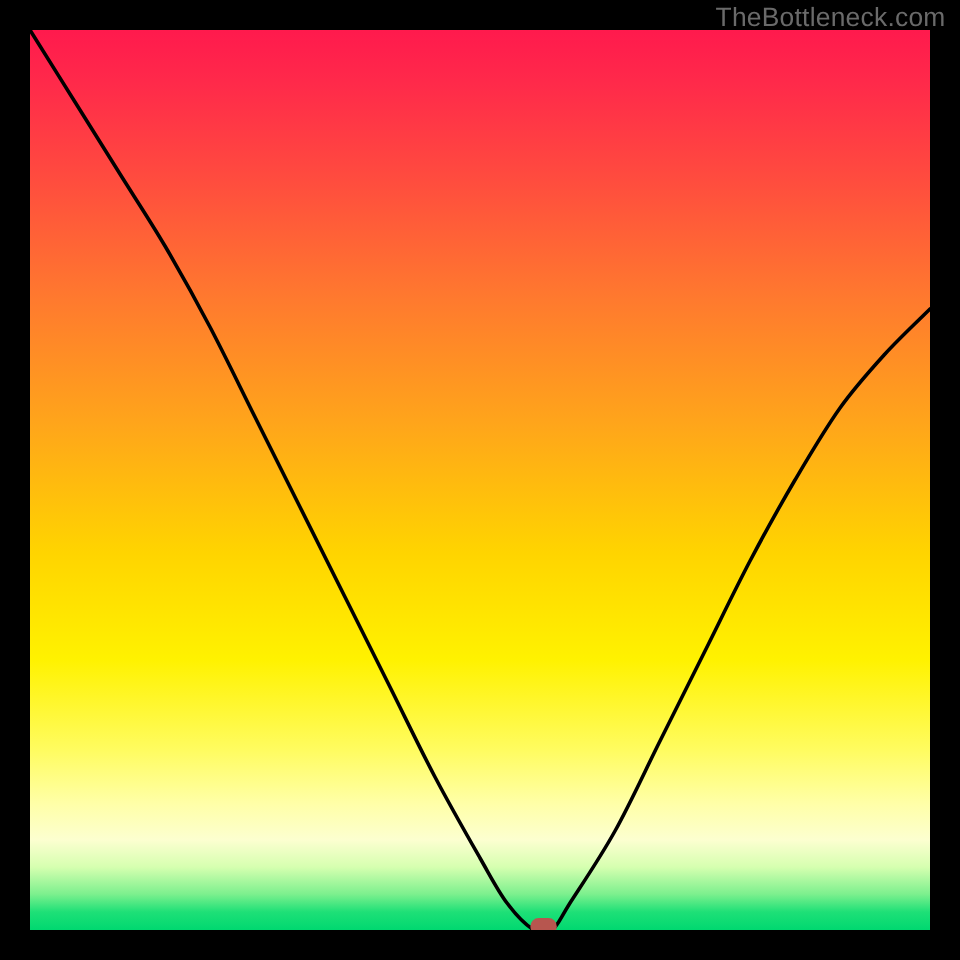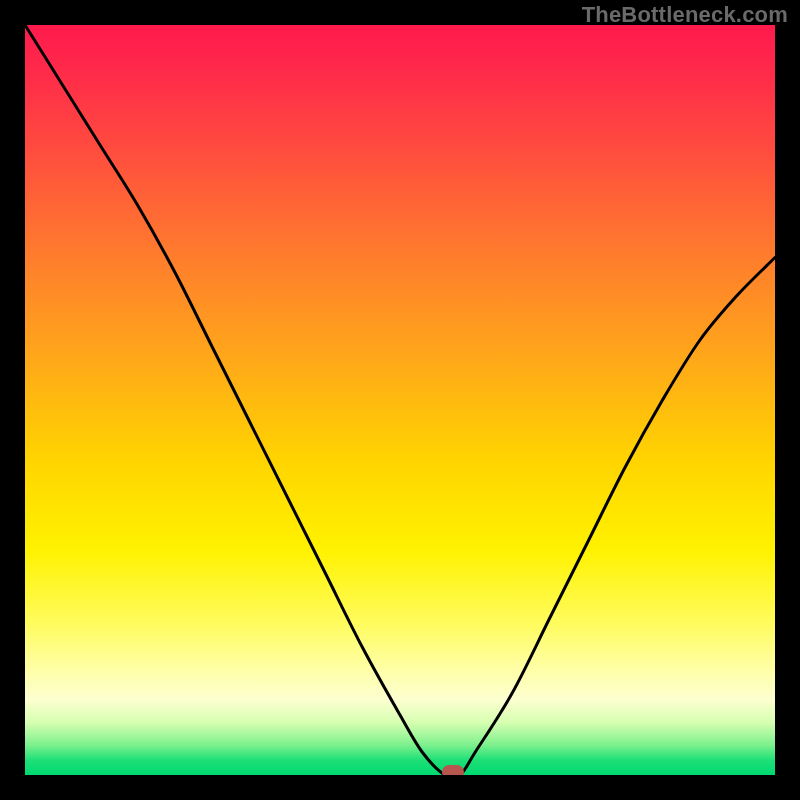--- a/index.html
+++ b/index.html
@@ -55,21 +55,21 @@
     top: 0;
     width: 100%;
     height: 100%;
   }
   .watermark {
     position: absolute;
     top: 2px;
     right: 12px;
     color: #6a6a6a;
     font-size: 22px;
-    font-weight: 700;
+    font-weight: 400;
     letter-spacing: 0.2px;
   }
   .marker {
     position: absolute;
     width: 22px;
     height: 14px;
     background: #b7564f;
     border-radius: 7px;
   }
 </style>

